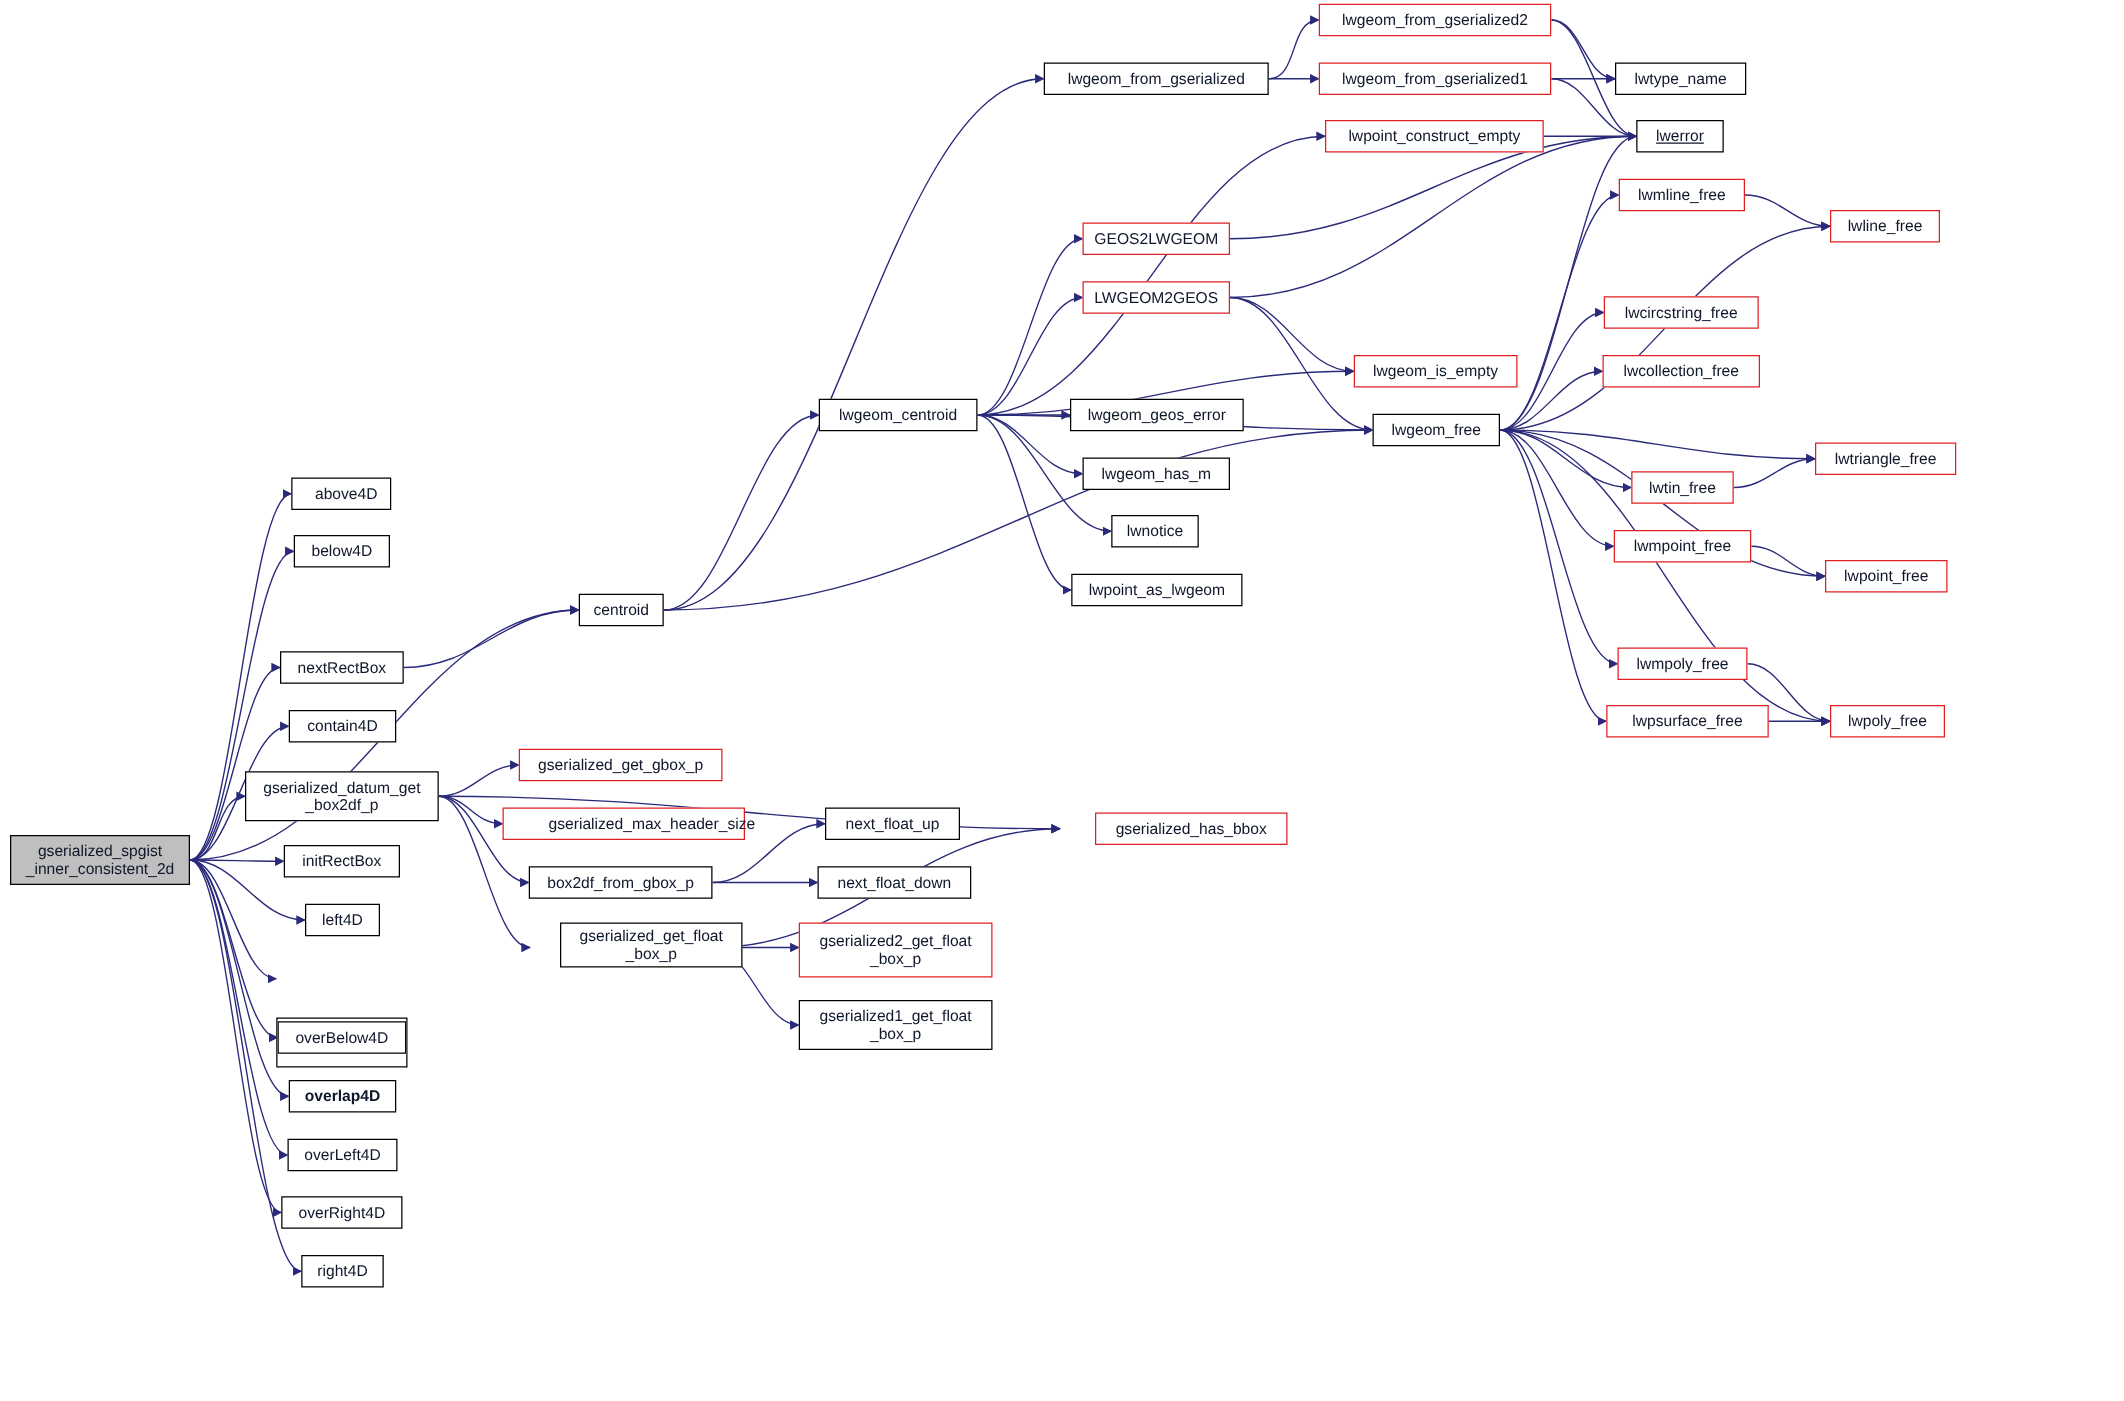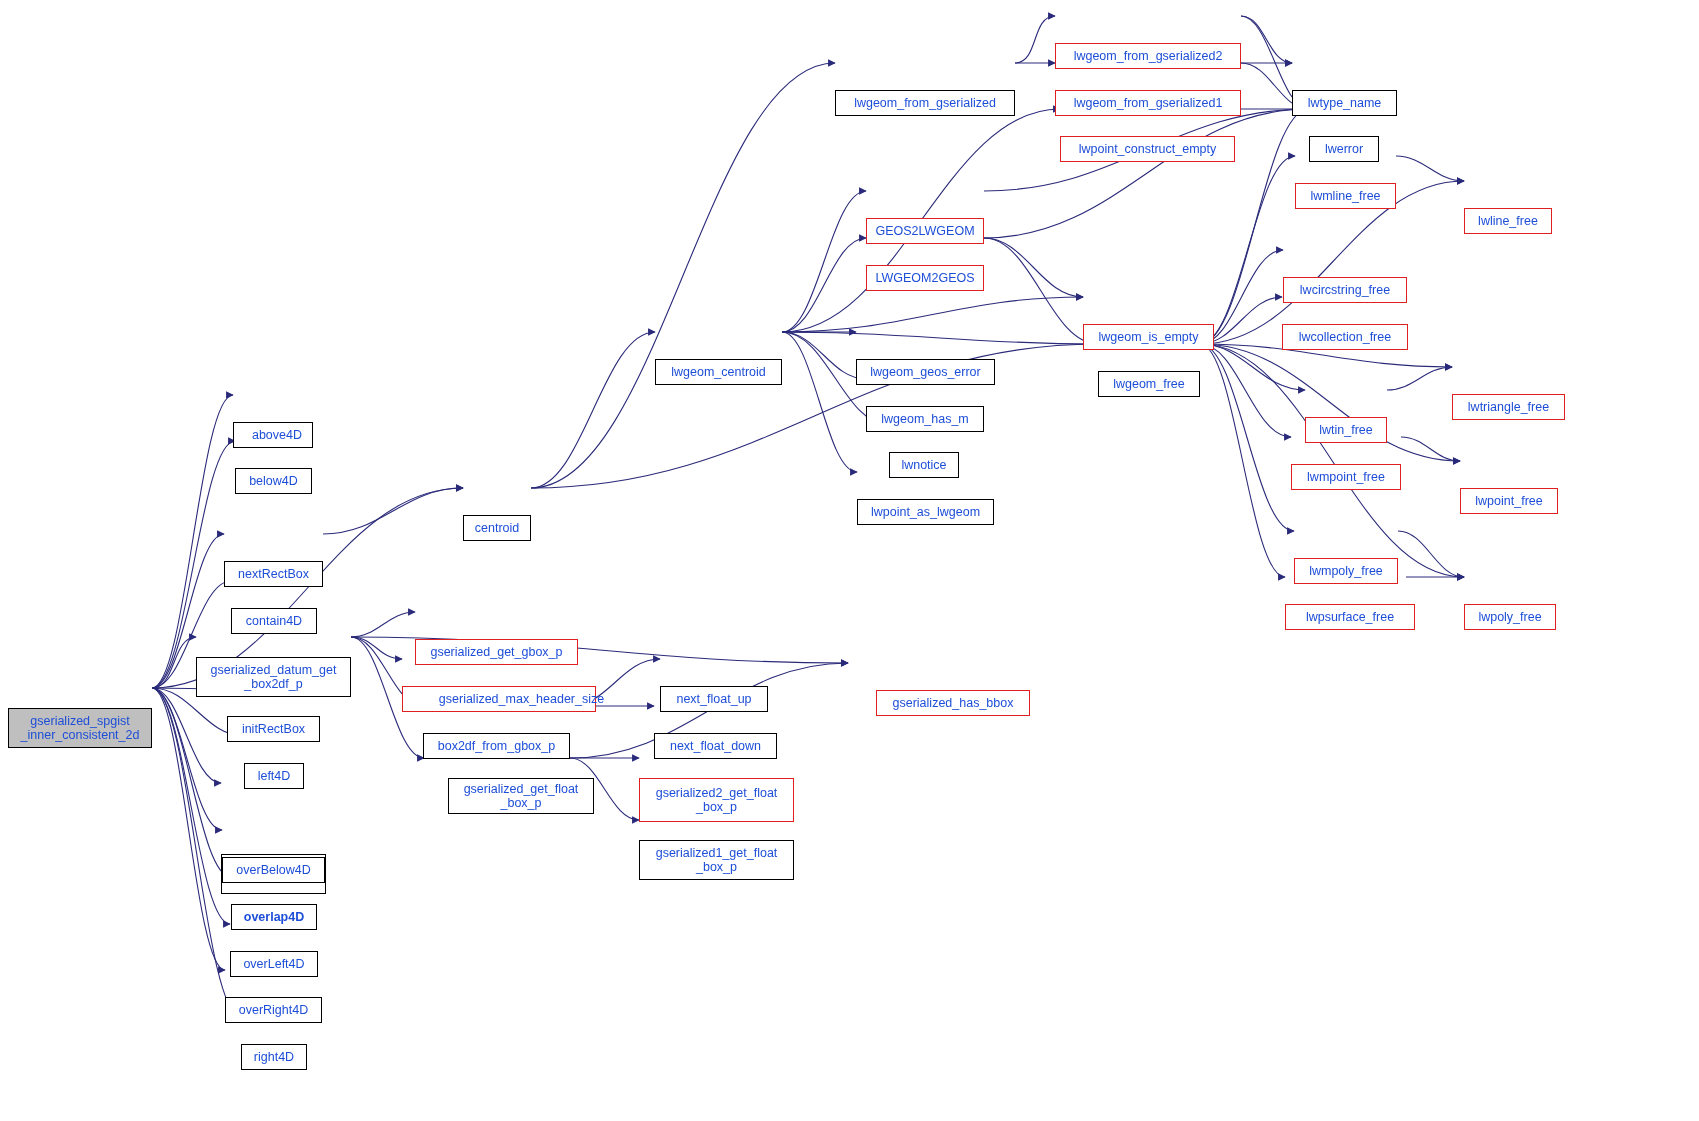--- a/index.html
+++ b/index.html
@@ -29,24 +29,23 @@
     position: absolute;
     box-sizing: border-box;
     display: flex;
     align-items: center;
     justify-content: center;
     text-align: center;
     background: #ffffff;
     border: 1px solid #000000;
     font-size: 12.5px;
     line-height: 1.15;
-    color: #1d4ed8;
+    color: #0f172a;
     white-space: pre-line;
     padding: 0 3px;
-    margin-top: 40px;
   }
   .node.red {
     border-color: #e02020;
   }
   .node.root {
     background: #bfbfbf;
     border-color: #000000;
   }
 </style>
 </head>
@@ -159,21 +158,21 @@
     <div class="node" style="left: 866px; top: 366px; width: 118px; height: 26px;">lwgeom_has_m</div>
     <div class="node" style="left: 889px; top: 412px; width: 70px; height: 26px;">lwnotice</div>
     <div class="node" style="left: 857px; top: 459px; width: 137px; height: 26px;">lwpoint_as_lwgeom</div>
     <div class="node red" style="left: 866px; top: 178px; width: 118px; height: 26px;">GEOS2LWGEOM</div>
     <div class="node red" style="left: 866px; top: 225px; width: 118px; height: 26px;">LWGEOM2GEOS</div>
     <div class="node red" style="left: 1060px; top: 96px; width: 175px; height: 26px;">lwpoint_construct_empty</div>
     <div class="node" style="left: 835px; top: 50px; width: 180px; height: 26px;">lwgeom_from_gserialized</div>
     <div class="node red" style="left: 1055px; top: 50px; width: 186px; height: 26px;">lwgeom_from_gserialized1</div>
     <div class="node red" style="left: 1055px; top: 3px; width: 186px; height: 26px;">lwgeom_from_gserialized2</div>
     <div class="node" style="left: 1292px; top: 50px; width: 105px; height: 26px;">lwtype_name</div>
-    <div class="node" style="left: 1309px; top: 96px; width: 70px; height: 26px;">lwerror</div>
+    <div class="node" style="left: 1309px; top: 96px; width: 70px; height: 26px; text-decoration: underline;">lwerror</div>
     <div class="node red" style="left: 1083px; top: 284px; width: 131px; height: 26px;">lwgeom_is_empty</div>
     <div class="node" style="left: 1098px; top: 331px; width: 102px; height: 26px;">lwgeom_free</div>
     <div class="node red" style="left: 1295px; top: 143px; width: 101px; height: 26px;">lwmline_free</div>
     <div class="node red" style="left: 1283px; top: 237px; width: 124px; height: 26px;">lwcircstring_free</div>
     <div class="node red" style="left: 1282px; top: 284px; width: 126px; height: 26px;">lwcollection_free</div>
     <div class="node red" style="left: 1305px; top: 377px; width: 82px; height: 26px;">lwtin_free</div>
     <div class="node red" style="left: 1291px; top: 424px; width: 110px; height: 26px;">lwmpoint_free</div>
     <div class="node red" style="left: 1294px; top: 518px; width: 104px; height: 26px;">lwmpoly_free</div>
     <div class="node red" style="left: 1285px; top: 564px; width: 130px; height: 26px;">lwpsurface_free</div>
     <div class="node red" style="left: 1464px; top: 168px; width: 88px; height: 26px;">lwline_free</div>

